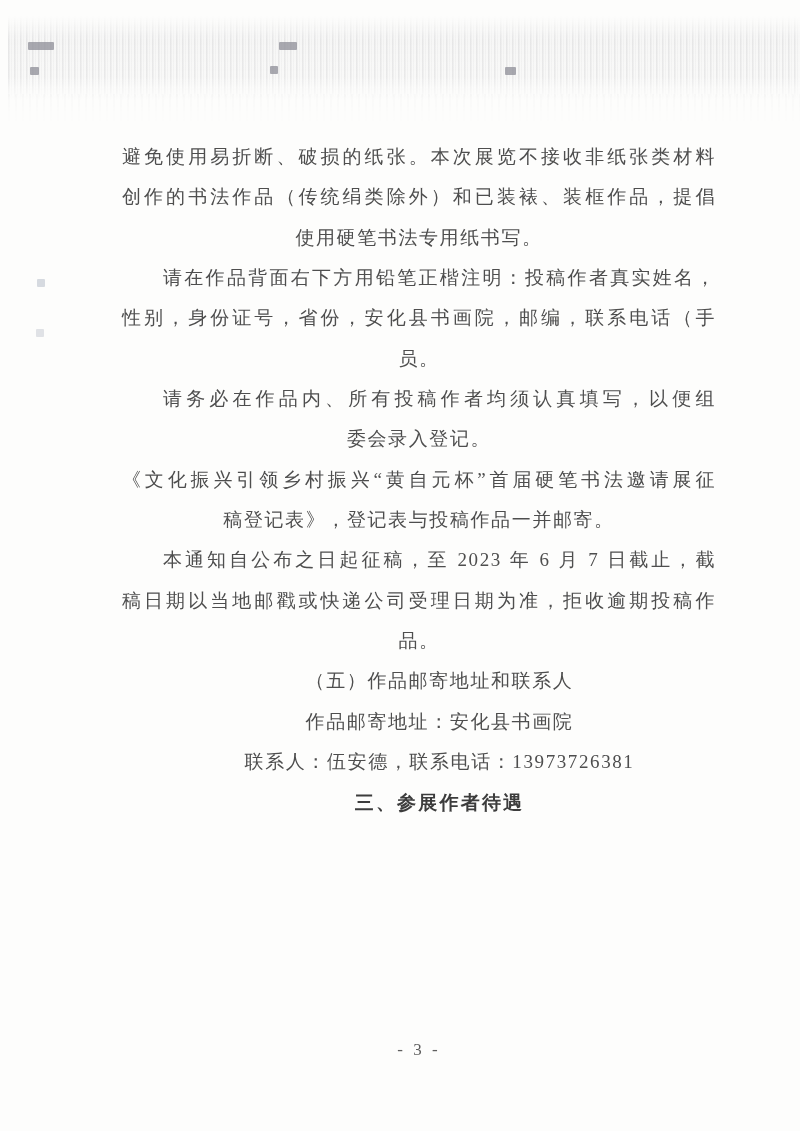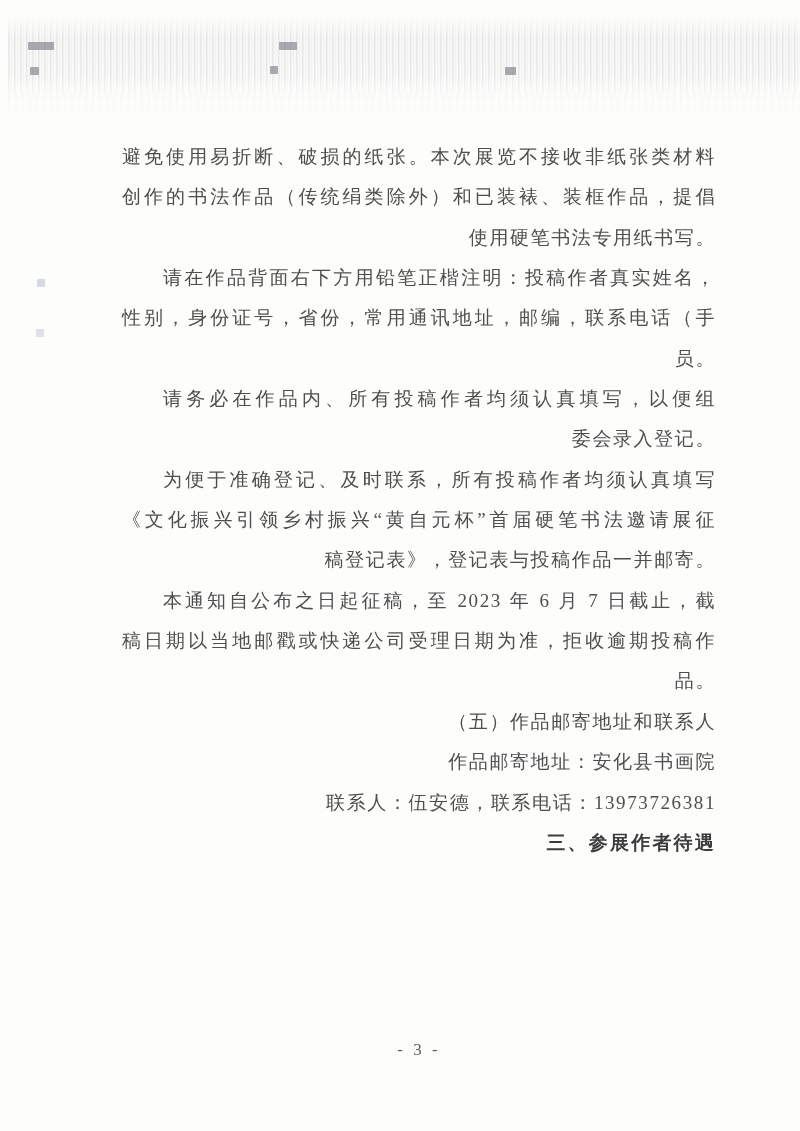--- a/index.html
+++ b/index.html
@@ -50,21 +50,21 @@
   
   .textblock{
     position:absolute;left:106px;top:121px;width:610px;
     color:var(--ink);
     font-size:19px;
     letter-spacing:1.6px;
   }
   .line{
     height:40.35px;line-height:40.35px;
     white-space:nowrap;
-    text-align:right;
+    text-align:center;
   }
   .line.just{
     white-space:normal;
     text-align:justify;
     text-align-last:justify;
   }
   .ls-indent{text-indent:41px;}
   .ls-indent-bold{
     text-indent:41px;
     font-family:"Liberation Sans","DejaVu Sans",sans-serif;
@@ -107,25 +107,24 @@
   <div class="scan-mark m4"></div>
   <div class="scan-mark m5"></div>
   <div class="scan-mark s1"></div>
   <div class="scan-mark s2"></div>
 
   <main class="textblock">
       <div class="line ls-flush just">避免使用易折断、破损的纸张。本次展览不接收非纸张类材料</div>
       <div class="line ls-flush just">创作的书法作品（传统绢类除外）和已装裱、装框作品，提倡</div>
       <div class="line ls-flush">使用硬笔书法专用纸书写。</div>
       <div class="line ls-indent just">请在作品背面右下方用铅笔正楷注明：投稿作者真实姓名，</div>
-      <div class="line ls-flush just">性别，身份证号，省份，常用通讯地址，邮编，联系电话（手</div>
+      <div class="line ls-flush just">性别，身份证号，省份，安化县书画院，邮编，联系电话（手</div>
       <div class="line ls-flush">员。</div>
       <div class="line ls-indent just">请务必在作品内、所有投稿作者均须认真填写，以便组</div>
       <div class="line ls-flush">委会录入登记。</div>
-      <div class="line ls-indent just">为便于准确登记、及时联系，所有投稿作者均须认真填写</div>
       <div class="line ls-flush just">《文化振兴引领乡村振兴“黄自元杯”首届硬笔书法邀请展征</div>
       <div class="line ls-flush">稿登记表》，登记表与投稿作品一并邮寄。</div>
       <div class="line ls-indent just">本通知自公布之日起征稿，至 2023 年 6 月 7 日截止，截</div>
       <div class="line ls-flush just">稿日期以当地邮戳或快递公司受理日期为准，拒收逾期投稿作</div>
       <div class="line ls-flush">品。</div>
       <div class="line ls-indent">（五）作品邮寄地址和联系人</div>
       <div class="line ls-indent">作品邮寄地址：安化县书画院</div>
       <div class="line ls-indent">联系人：伍安德，联系电话：13973726381</div>
       <div class="line ls-indent-bold">三、参展作者待遇</div>
     </main>

